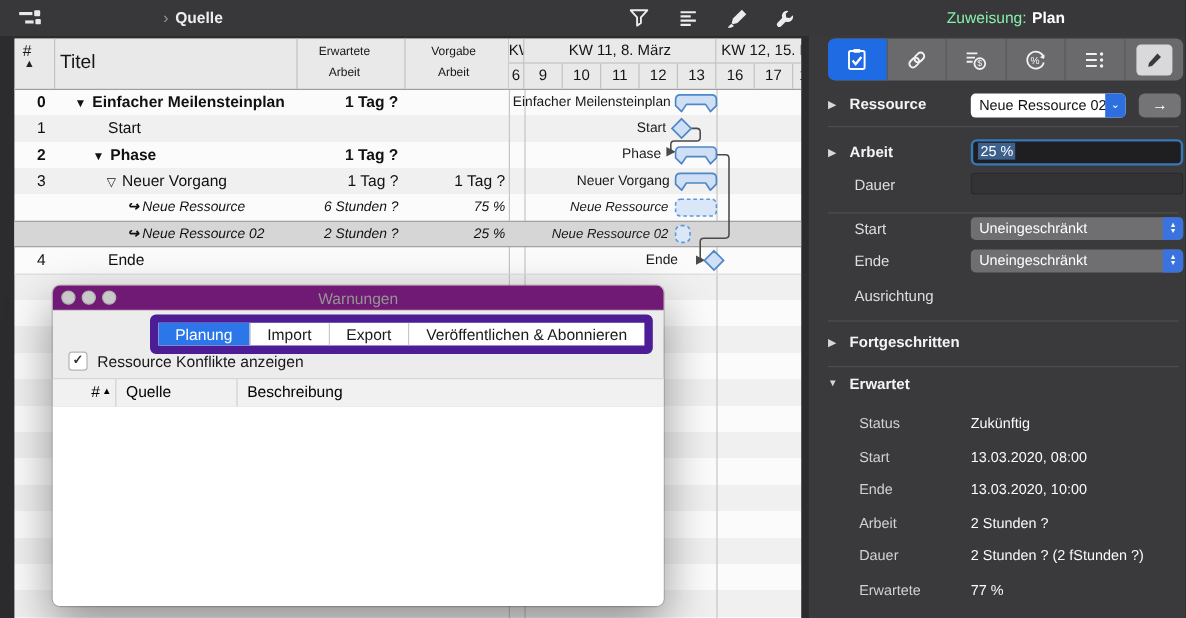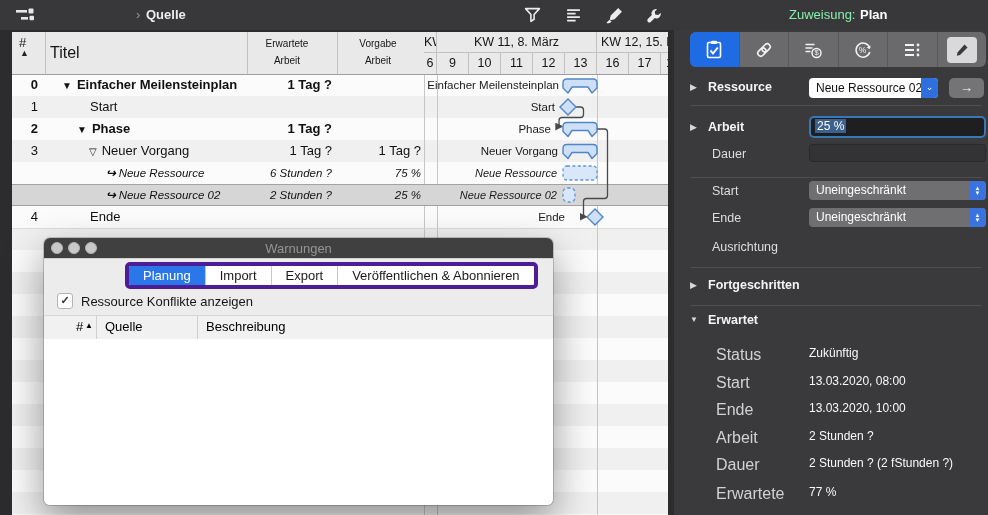--- a/index.html
+++ b/index.html
@@ -81,33 +81,33 @@
           font-size:12px;color:#fff;padding-left:4px;}
   .inp-focus .seltxt{background:#3d618d;padding:0 2px;}
   .inp-dark{position:absolute;left:135px;width:177px;height:18px;background:#333335;
           border:1px solid #2a2a2c;border-radius:3px;box-sizing:border-box;}
   .pop{position:absolute;left:135px;width:177px;height:19px;background:#6f6f72;border-radius:4px;
        font-size:12px;color:#fff;line-height:19px;padding-left:7px;box-sizing:border-box;}
   .pop-cap{position:absolute;right:0;top:0;width:17px;height:19px;background:#3a73de;
        border-radius:0 4px 4px 0;display:flex;flex-direction:column;align-items:center;
        justify-content:center;color:#fff;}
   .pop-cap span{font-size:6px;line-height:5px;}
-  .kv-l{position:absolute;left:42px;font-size:16px;color:#d2d2d4;}
+  .kv-l{position:absolute;left:42px;font-size:12px;color:#d2d2d4;}
   .kv-v{position:absolute;left:135px;font-size:12px;color:#fafafa;white-space:nowrap;}
 
   
   .dialog{left:44px;top:238px;width:509px;height:267px;background:#ececec;border-radius:6px;
           z-index:55;box-shadow:0 16px 40px rgba(0,0,0,.4),0 0 0 1px rgba(0,0,0,.18);}
-  .dtitle{position:absolute;left:0;top:0;right:0;height:20px;background:#404040;
+  .dtitle{position:absolute;left:0;top:0;right:0;height:20px;background:#701a75;
           border-radius:6px 6px 0 0;border-bottom:1px solid #d2d2d2;}
   .light{position:absolute;top:4px;width:12px;height:12px;border-radius:50%;
          background:#c9c9c9;border:1px solid #b2b2b2;box-sizing:border-box;}
   .dtitle-text{position:absolute;width:100%;text-align:center;top:3px;font-size:13px;color:#949494;}
   .segwrap{position:absolute;left:81px;top:24px;height:19px;display:flex;
-           border:4px solid #4c1d95;border-radius:5px;overflow:hidden;background:#fff;}
+           border:7px solid #4c1d95;border-radius:5px;overflow:hidden;background:#fff;}
   .seg{font-size:13px;line-height:19px;padding:0 14px;color:#1a1a1a;white-space:nowrap;}
   .seg + .seg{border-left:1px solid #c9c9c9;}
   .seg.sel{background:#2b77ea;color:#fff;}
   .cbrow{position:absolute;left:13px;top:53px;height:20px;display:flex;align-items:center;}
   .cbox{width:14px;height:14px;background:#fff;border:1px solid #b4b4b4;border-radius:3px;
         font-size:11px;line-height:13px;text-align:center;color:#333;font-weight:700;}
   .cblab{font-size:13px;color:#161616;padding-left:8px;}
   .dthead{position:absolute;left:0;top:77px;right:0;height:23px;background:#f1f1f1;
           border-top:1px solid #d6d6d6;border-bottom:1px solid #c4c4c4;font-size:13px;color:#000;}
   .dthead .vl{position:absolute;top:0;bottom:0;width:1px;background:#d0d0d0;}

